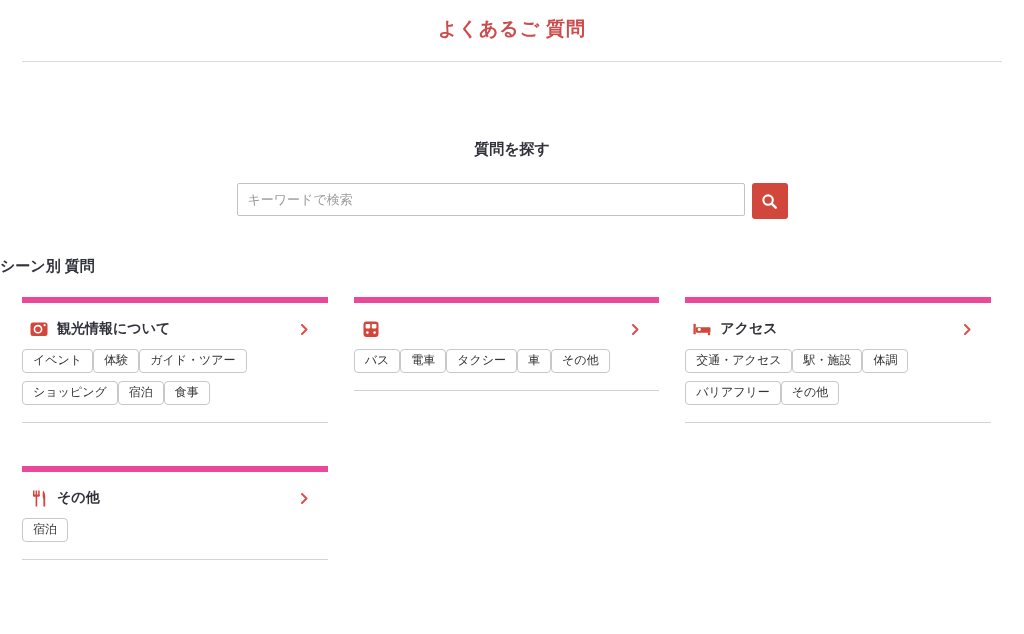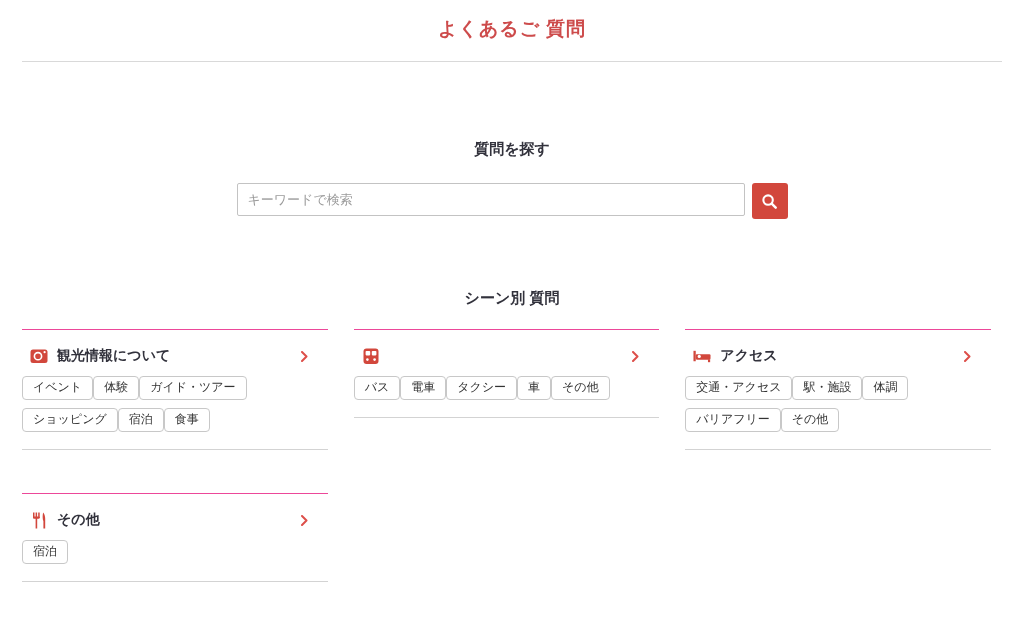--- a/index.html
+++ b/index.html
@@ -64,39 +64,38 @@
     border: none;
     border-radius: 3px;
     cursor: pointer;
     display: flex;
     align-items: center;
     justify-content: center;
   }
 
   
   .scene-heading {
-    margin-top: 70px;
-    text-align: center;
+    margin-top: 38px;
     font-size: 15px;
     font-weight: bold;
     color: #32323c;
     line-height: 18px;
   }
   .scene-grid {
     margin-top: 22px;
     margin-left: 22px;
     width: 969px;
     display: grid;
     grid-template-columns: repeat(3, 1fr);
     column-gap: 26px;
     row-gap: 43px;
     align-items: start;
   }
   .scene-section {
-    border-top: 1px solid #ec4899;
+    border-top: 6px solid #ec4899;
     border-bottom: 1px solid #d3d3d3;
     padding: 16px 0 17px 0;
   }
   .pos-r1c1 { grid-column: 1; grid-row: 1; }
   .pos-r1c2 { grid-column: 2; grid-row: 1; }
   .pos-r1c3 { grid-column: 3; grid-row: 1; }
   .pos-r2c1 { grid-column: 1; grid-row: 2; }
 
   .section-header {
     display: flex;

